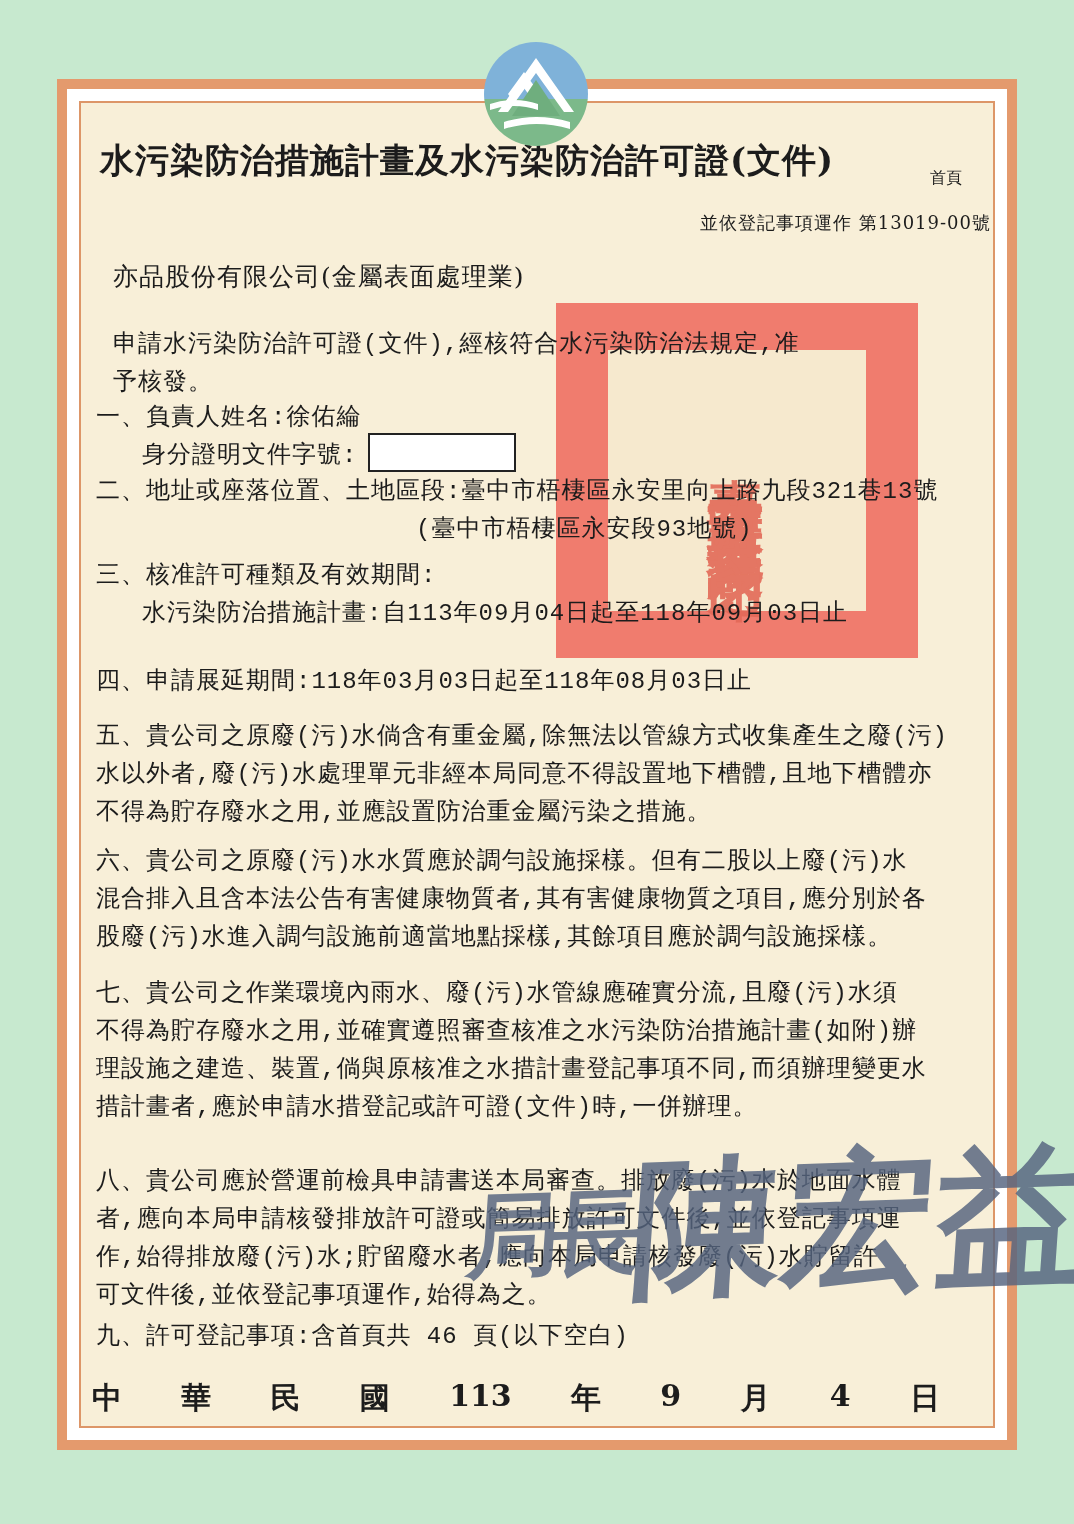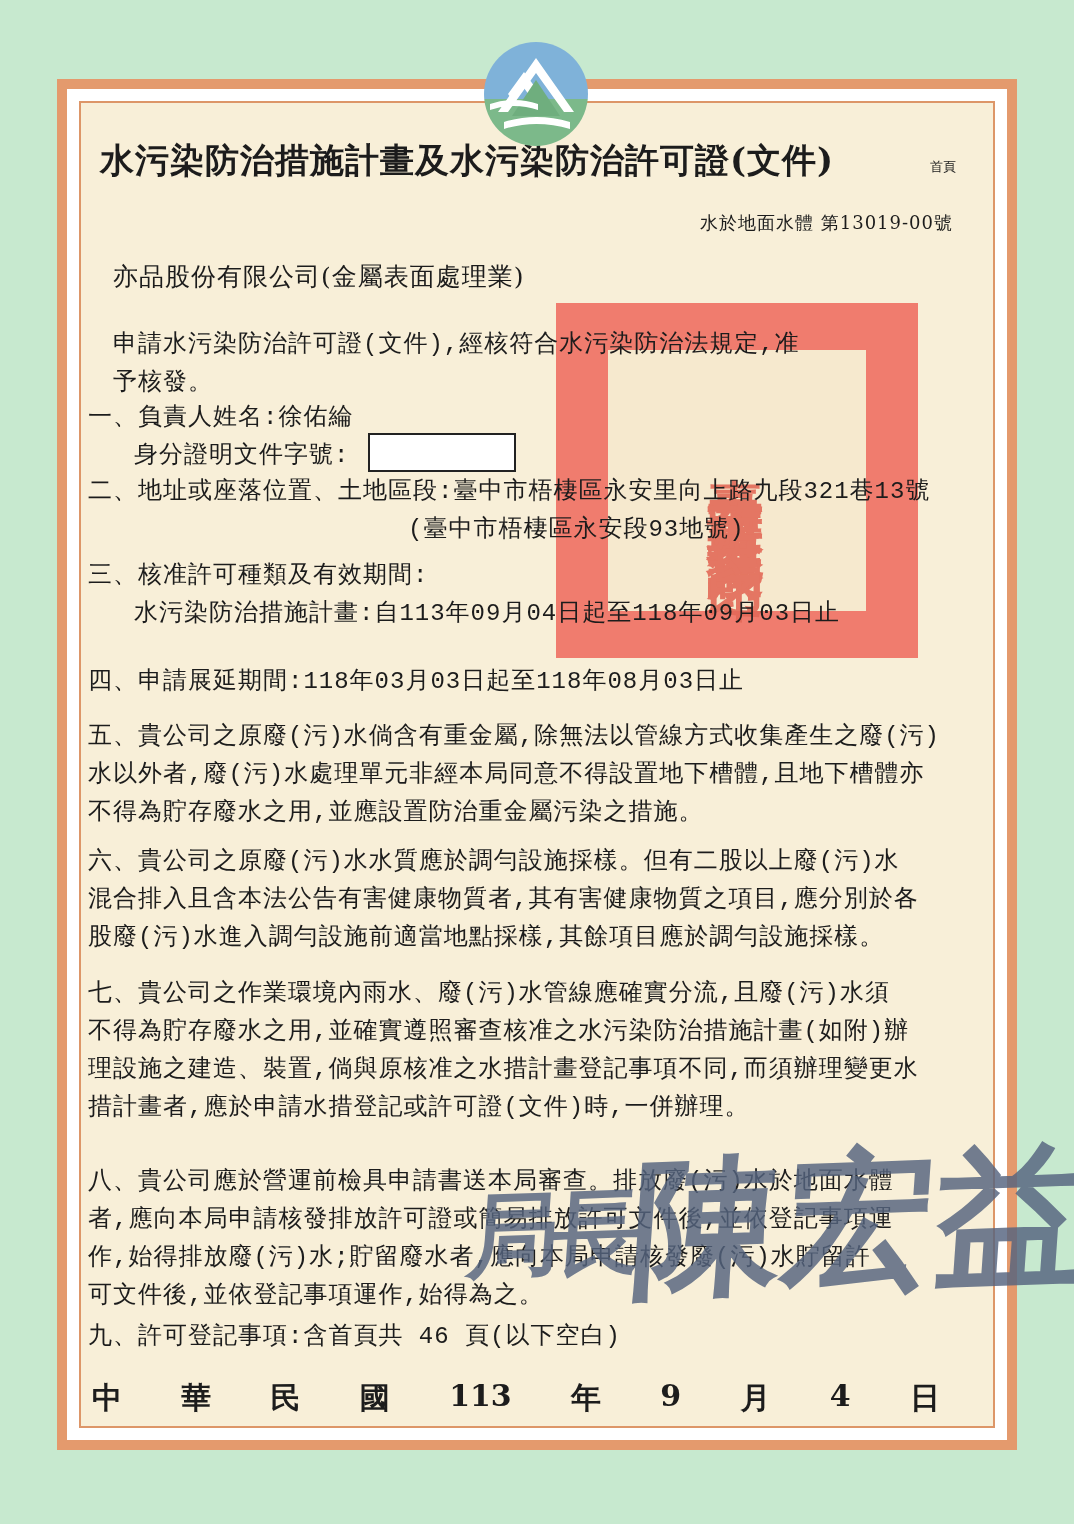--- a/index.html
+++ b/index.html
@@ -17,25 +17,25 @@
   
   .seal{position:absolute;left:556px;top:303px;width:362px;height:355px;background:#f07466;z-index:1;opacity:.93;}
   .seal-inner{position:absolute;left:52px;top:47px;width:258px;height:261px;background:#f6e9ce;}
   .seal-text{position:absolute;left:50%;top:50%;transform:translate(-50%,-50%);
     writing-mode:vertical-rl;font-size:56px;line-height:86px;letter-spacing:8px;
     color:#e2604f;font-weight:700;white-space:nowrap;opacity:.9;}
 
   
   .content{position:absolute;left:0;top:0;width:1074px;height:1220px;z-index:2;color:#1c1c1c;}
   .title{position:absolute;left:100px;top:138px;font-size:34px;font-weight:700;letter-spacing:1px;white-space:nowrap;}
-  .page-label{position:absolute;left:930px;top:158px;font-size:13px;white-space:nowrap;}
+  .page-label{position:absolute;left:930px;top:168px;font-size:16px;white-space:nowrap;}
   .doc-number{position:absolute;left:700px;top:211px;font-size:18px;letter-spacing:1px;white-space:nowrap;}
   .company{position:absolute;left:113px;top:260px;font-size:25px;letter-spacing:1px;white-space:nowrap;}
 
-  .sec{position:absolute;left:88px;font-size:24px;line-height:38px;letter-spacing:1px;}
+  .sec{position:absolute;left:96px;font-size:24px;line-height:38px;letter-spacing:1px;}
   .sec .ln{white-space:nowrap;font-family:Liberation Mono, monospace;}
   .sec .ind-s{margin-left:46px;}
   .sec .ind-l{margin-left:320px;}
   .sec-approval{left:113px;}
 
   .id-box{position:absolute;left:368px;top:433px;width:144px;height:35px;background:#ffffff;border:2px solid #222;z-index:2;}
 
   
   .signature{position:absolute;left:468px;top:1148px;z-index:3;color:#55647f;opacity:.82;
     font-weight:700;white-space:nowrap;transform:rotate(-2deg) skewX(-6deg);line-height:1;}
@@ -79,21 +79,21 @@
         <polygon points="28,74 52,38 76,74 82,80 52,46 22,80" fill="none"></polygon>
         <path d="M6,62 Q30,54 54,62 L54,68 Q30,60 6,68 Z" fill="#ffffff"></path>
         <path d="M20,80 Q52,70 86,80 L86,87 Q52,77 20,87 Z" fill="#ffffff"></path>
       </g>
     </svg>
   </div>
 
   <div class="content">
     <div class="title">水污染防治措施計畫及水污染防治許可證(文件)</div>
     <div class="page-label">首頁</div>
-    <div class="doc-number">水於地面水體 第13019-00號</div>
+    <div class="doc-number">並依登記事項運作 第13019-00號</div>
     <div class="company">亦品股份有限公司(金屬表面處理業)</div>
 
     <div class="sec sec-approval" style="top:326px">
       <div class="ln">申請水污染防治許可證(文件),經核符合水污染防治法規定,准</div>
       <div class="ln">予核發。</div>
     </div>
 
     <div class="sec" style="top:399px">
       <div class="ln">一、負責人姓名:徐佑綸</div>
       <div class="ln ind-s">身分證明文件字號:</div>

